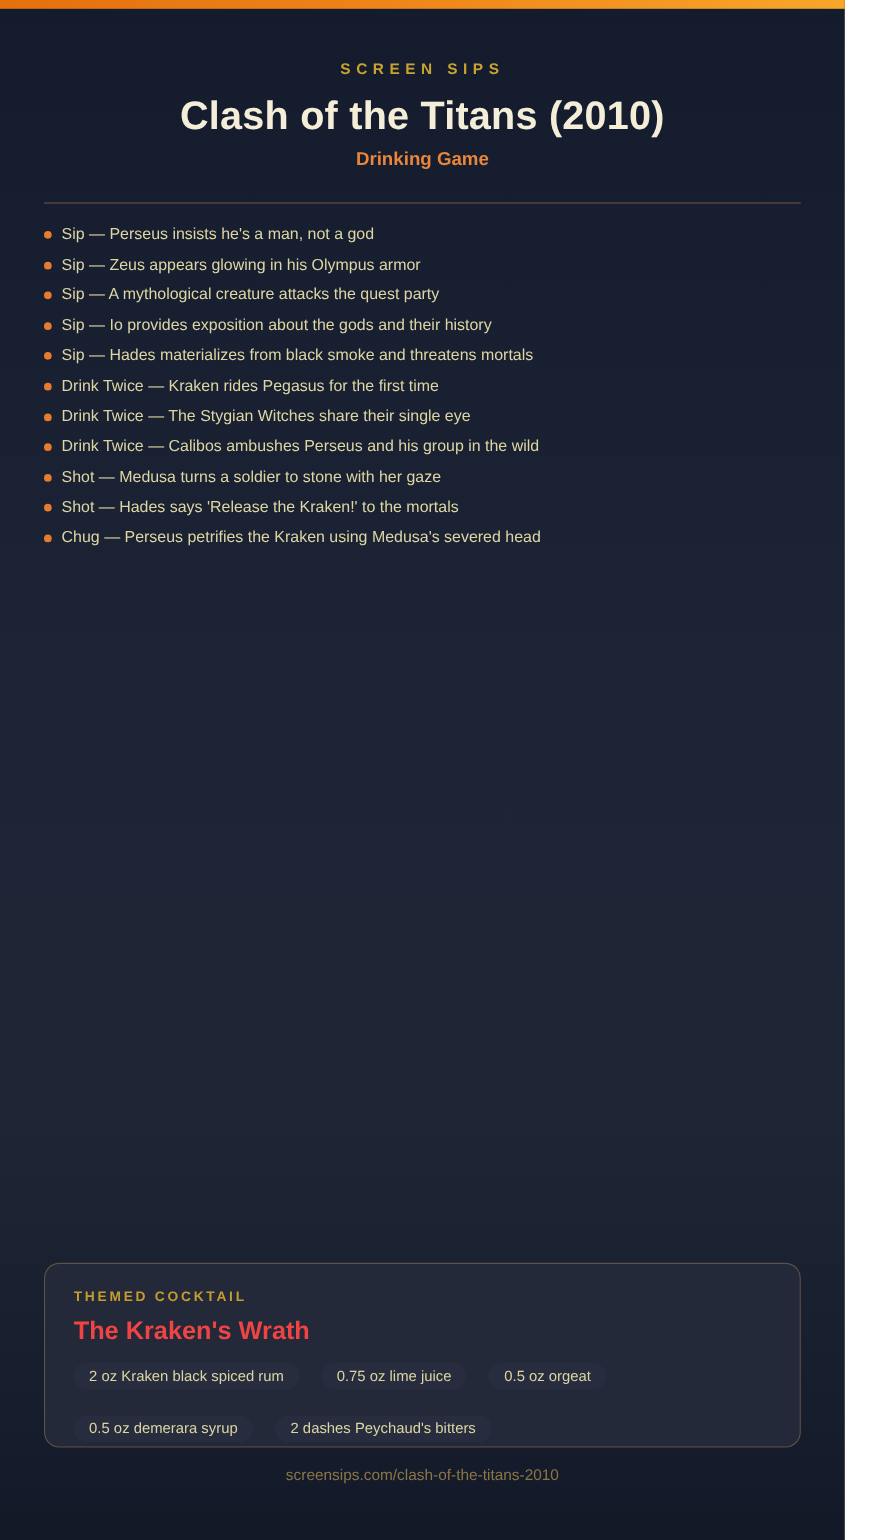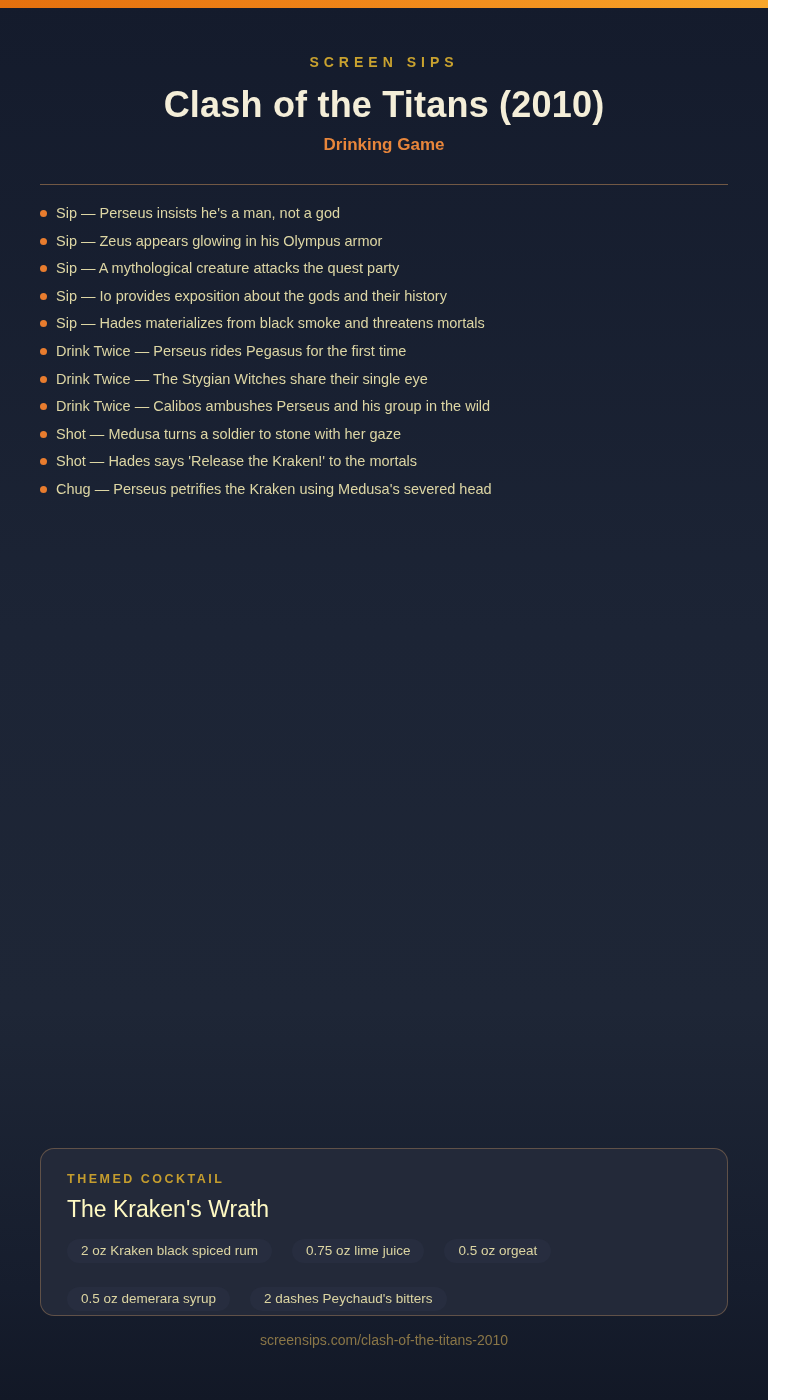--- a/index.html
+++ b/index.html
@@ -90,23 +90,23 @@
     padding: 23px 24px 4px 26px;
   }
   .card-eyebrow {
     color: #c59d2e;
     font-size: 12.5px;
     font-weight: 600;
     letter-spacing: 2.5px;
   }
   h2.cocktail-name {
     margin: 10px 0 0 0;
-    color: #fef9c3;
+    color: #ef4444;
     font-size: 23px;
-    font-weight: 400;
+    font-weight: 700;
   }
   .chips {
     margin-top: 16px;
     display: flex;
     flex-wrap: wrap;
     gap: 24px 20px;
   }
   .chip {
     display: inline-block;
     background: #272d3f;
@@ -157,21 +157,21 @@
     <li>
         <span class="bullet"></span>
         <span class="rule-text">Sip — Io provides exposition about the gods and their history</span>
       </li>
     <li>
         <span class="bullet"></span>
         <span class="rule-text">Sip — Hades materializes from black smoke and threatens mortals</span>
       </li>
     <li>
         <span class="bullet"></span>
-        <span class="rule-text">Drink Twice — Perseus rides Pegasus for the first time</span>
+        <span class="rule-text">Drink Twice — Kraken rides Pegasus for the first time</span>
       </li>
     <li>
         <span class="bullet"></span>
         <span class="rule-text">Drink Twice — The Stygian Witches share their single eye</span>
       </li>
     <li>
         <span class="bullet"></span>
         <span class="rule-text">Drink Twice — Calibos ambushes Perseus and his group in the wild</span>
       </li>
     <li>

